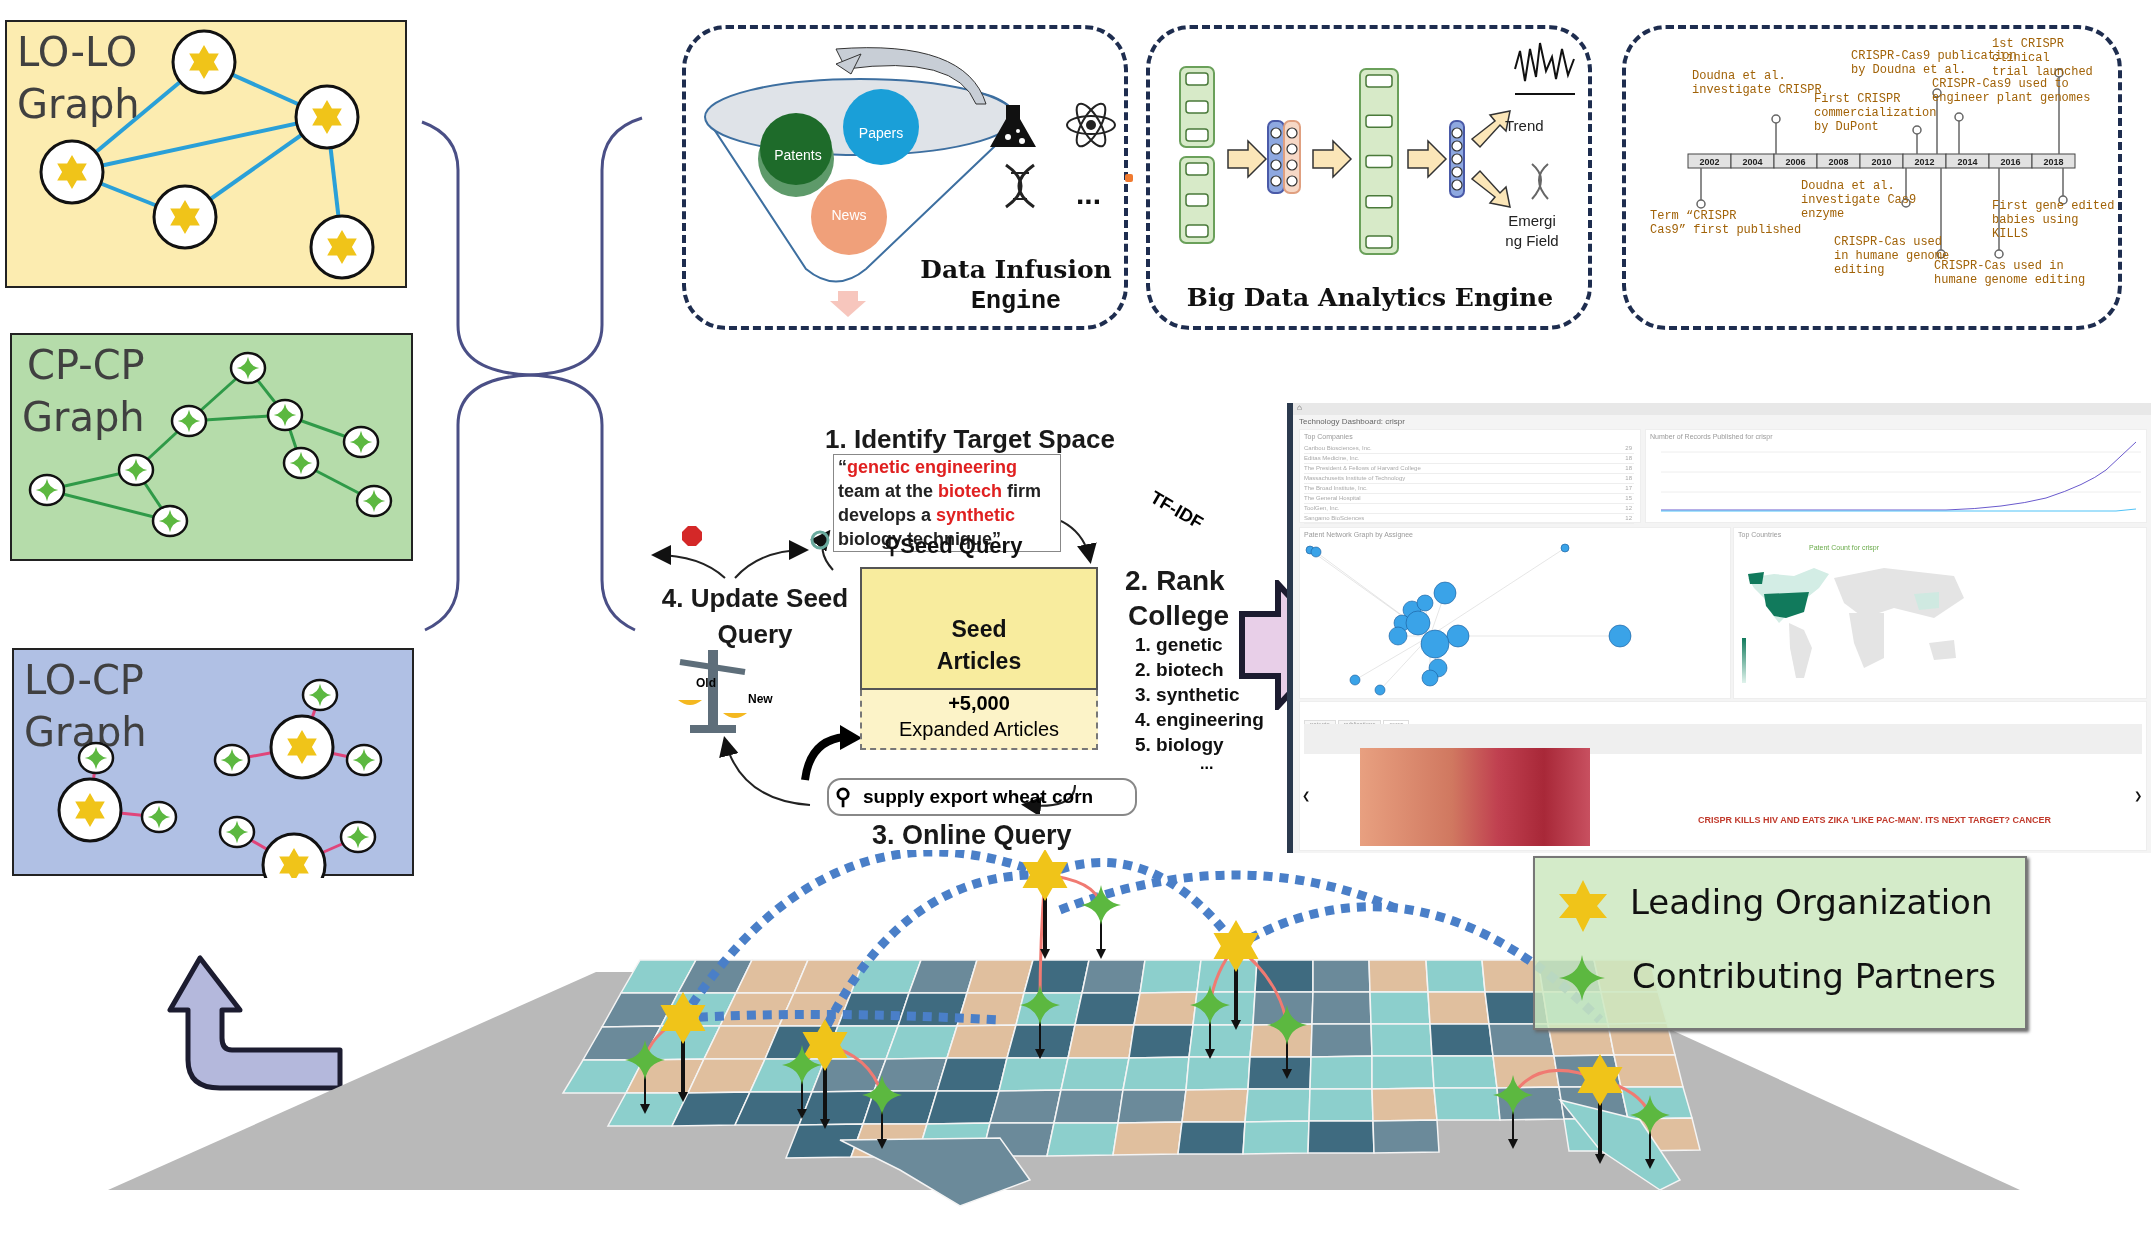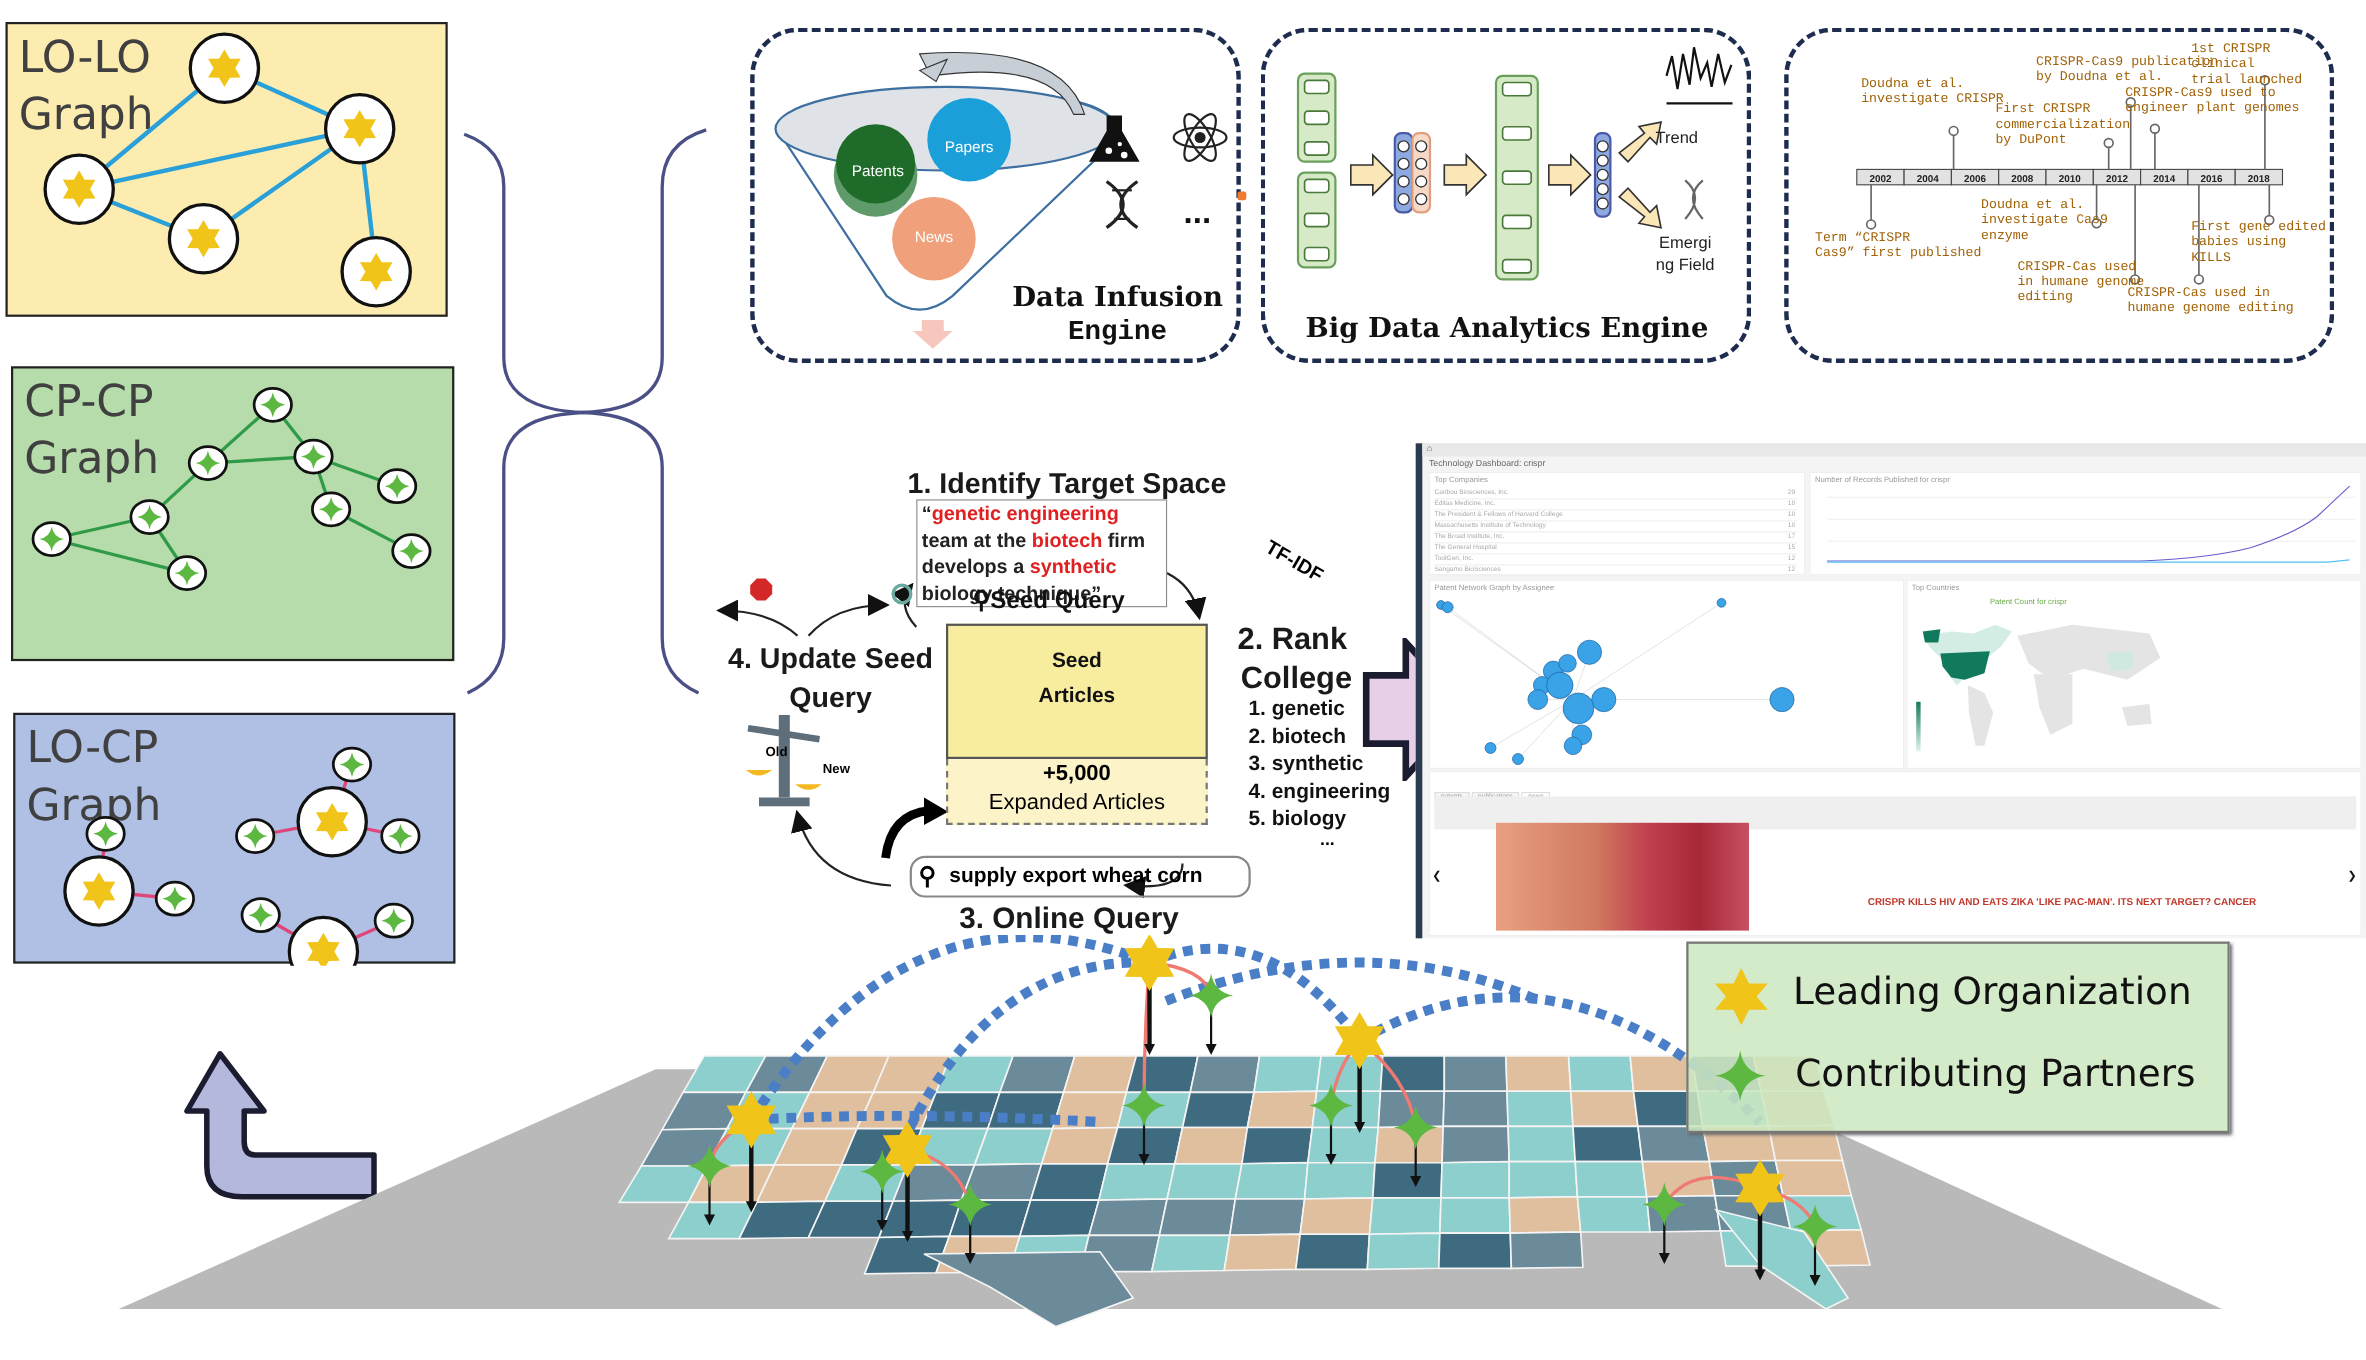--- a/index.html
+++ b/index.html
@@ -49,21 +49,21 @@
           <polygon points="178.0,177.9 182.9,186.4 192.8,186.5 187.9,195.0 192.8,203.5 182.9,203.6 178.0,212.1 173.1,203.6 163.2,203.5 168.1,195.0 163.2,186.5 173.1,186.4" fill="#f0c419"></polygon>
         </g>
         <g>
           <circle cx="335" cy="225" r="31" fill="#fff" stroke="#111" stroke-width="3"></circle>
           <polygon points="335.0,207.9 339.9,216.4 349.8,216.5 344.9,225.0 349.8,233.5 339.9,233.6 335.0,242.1 330.1,233.6 320.2,233.5 325.1,225.0 320.2,216.5 330.1,216.4" fill="#f0c419"></polygon>
         </g>
       </g>
   </svg>
 </div>
 
-<div class="graph-box" style="left:10px;top:333px;width:403px;height:268px;background:#b5dcaa;">
+<div class="graph-box" style="left:10px;top:333px;width:403px;height:228px;background:#b5dcaa;text-align:right;">
   <div class="graph-title">CP-CP
 Graph</div>
   <svg width="403" height="228">
     <g stroke="#2f9a48" stroke-width="3">
       <line x1="35" y1="155" x2="124" y2="135"></line>
       <line x1="35" y1="155" x2="158" y2="186"></line>
       <line x1="124" y1="135" x2="158" y2="186"></line>
       <line x1="124" y1="135" x2="177" y2="86"></line>
       <line x1="177" y1="86" x2="236" y2="33"></line>
       <line x1="236" y1="33" x2="273" y2="80"></line>
@@ -396,21 +396,21 @@
 <div class="abs" id="ranked-list" style="left:1135px;top:632px;font-size:19px;font-weight:bold;line-height:25px;color:#111;">
     <div>1. genetic</div>
     <div>2. biotech</div>
     <div>3. synthetic</div>
     <div>4. engineering</div>
     <div>5. biology</div>
   </div>
 <div class="abs" style="left:1200px;top:755px;font-size:16px;font-weight:bold;">...</div>
 
 <div class="abs" style="left:860px;top:567px;width:238px;height:123px;background:#f8ec9e;border:2px solid #555;box-sizing:border-box;">
-  <div style="white-space:pre-line;text-align:center;font-size:19px;font-weight:bold;margin-top:16px;line-height:32px;color:#111;">Seed
+  <div style="white-space:pre-line;text-align:center;font-size:23px;font-weight:bold;margin-top:44px;line-height:32px;color:#111;">Seed
 Articles</div>
 </div>
 <div class="abs" style="left:860px;top:690px;width:238px;height:60px;background:#fcf3c8;border:2px dashed #777;border-top:none;box-sizing:border-box;text-align:center;">
   <div style="font-size:20px;font-weight:bold;line-height:26px;">+5,000</div>
   <div style="font-size:20px;line-height:26px;">Expanded Articles</div>
 </div>
 
 <div class="abs" style="left:827px;top:778px;width:310px;height:38px;border:2px solid #888;border-radius:14px;box-sizing:border-box;font-size:19px;font-weight:bold;line-height:34px;padding-left:34px;">
   <span style="position:absolute;left:6px;top:0;font-size:22px;">⚲</span>
   <span>supply export wheat corn</span>

